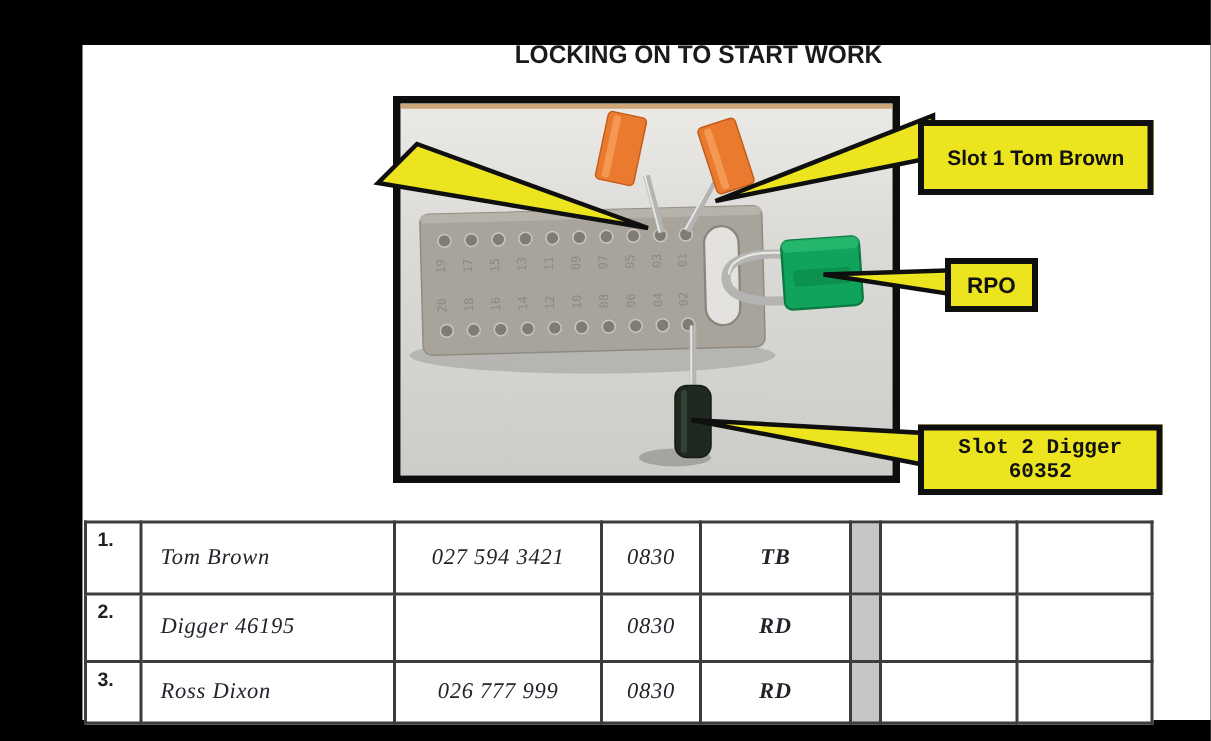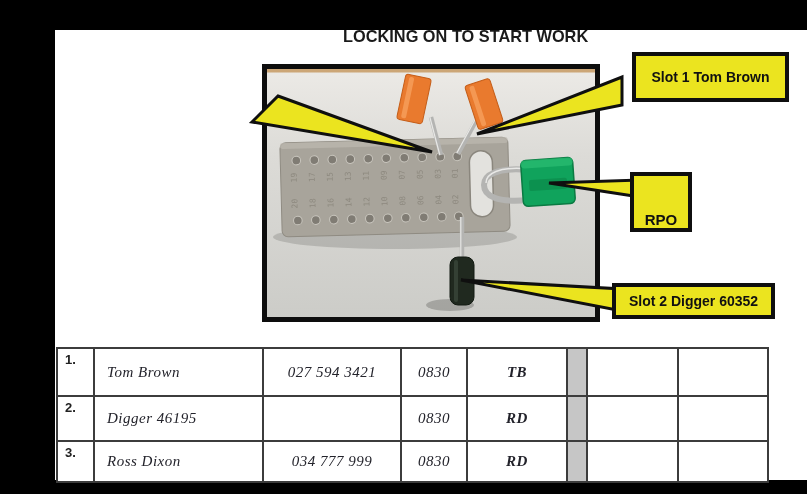--- a/index.html
+++ b/index.html
@@ -21,23 +21,23 @@
   .photo-frame svg { display:block; }
 
   
   #tails { position:absolute; left:0; top:0; width:807px; height:494px;
            z-index:5; pointer-events:none; }
 
   .callout { position:absolute; z-index:6; background:#ebe41f; border:4px solid #0f0f0f;
              color:#111; font-weight:bold; display:flex; align-items:center;
              justify-content:center; text-align:center; font-size:14px; }
   .co-ross   { left:133px; top:78px;  width:152px; height:47px; }
-  .co-tom    { left:612px; top:52px;  width:157px; height:50px;margin-left:20px; }
-  .co-rpo    { left:630px; top:172px; width:62px;  height:60px; font-size:15px;align-items:flex-end; }
-  .co-digger { left:612px; top:283px; width:163px; height:36px; }
+  .co-tom    { left:612px; top:80px;  width:157px; height:50px; }
+  .co-rpo    { left:630px; top:172px; width:62px;  height:36px; font-size:15px; }
+  .co-digger { left:612px; top:283px; width:163px; height:47px;font-family:Liberation Mono, monospace; }
 
   
   .signon { position:absolute; left:56px; top:347px; border-collapse:collapse;
             table-layout:fixed; z-index:4; background:#fff; }
   .signon td { border:2px solid #3c3c3c; vertical-align:middle; overflow:hidden; }
   .signon tr { height:45px; }
   .c-num  { width:37px; }  .c-name { width:169px; } .c-phone { width:138px; }
   .c-time { width:66px; }  .c-init { width:100px;font-weight:bold; } .c-gray { width:20px; }
   .c-e1   { width:91px; }  .c-e2   { width:90px; }
   .cell-num { font-weight:bold; font-size:13px; color:#222;
@@ -186,21 +186,21 @@
       <td class="c-phone cell-phone script"></td>
       <td class="c-time cell-time script">0830</td>
       <td class="c-init cell-init script">RD</td>
       <td class="c-gray cell-gray"></td>
       <td class="c-e1"></td>
       <td class="c-e2"></td>
     </tr>
     <tr style="height:41px;">
       <td class="c-num cell-num">3.</td>
       <td class="c-name cell-name script">Ross Dixon</td>
-      <td class="c-phone cell-phone script">034 777 999</td>
+      <td class="c-phone cell-phone script">026 777 999</td>
       <td class="c-time cell-time script">0830</td>
       <td class="c-init cell-init script">RD</td>
       <td class="c-gray cell-gray"></td>
       <td class="c-e1"></td>
       <td class="c-e2"></td>
     </tr>
   </tbody>
     </table>
 
 </div>

